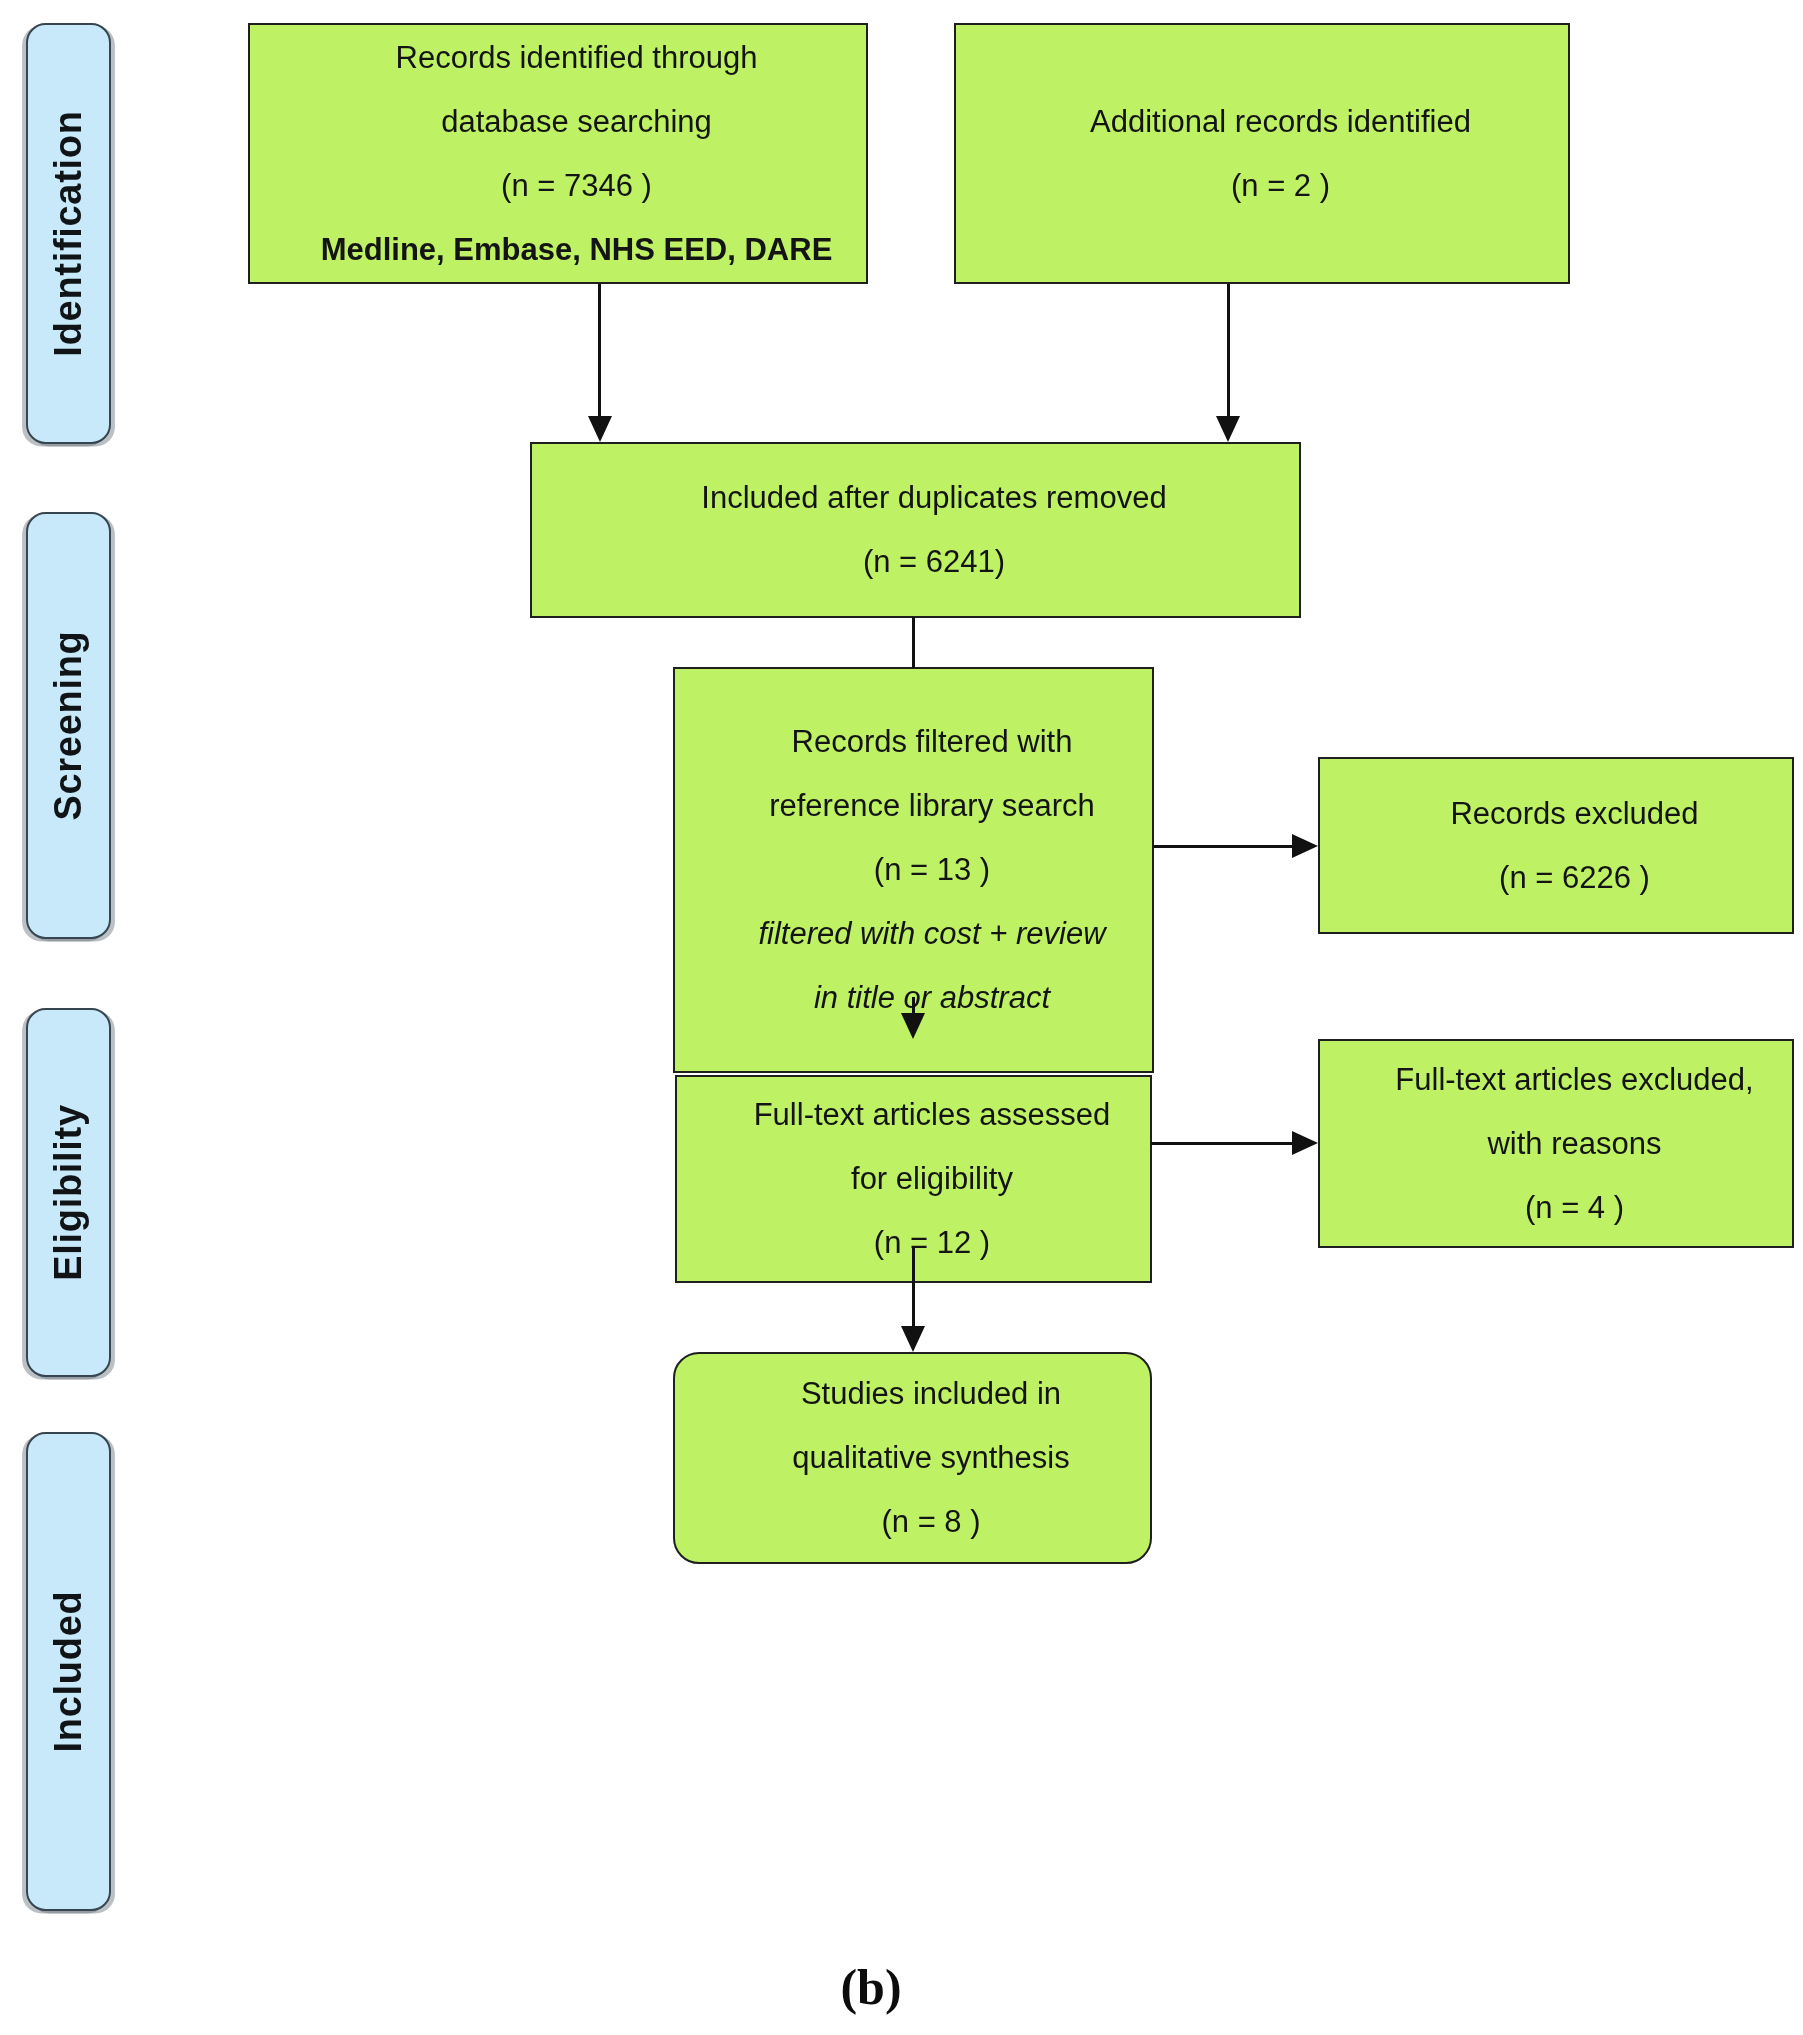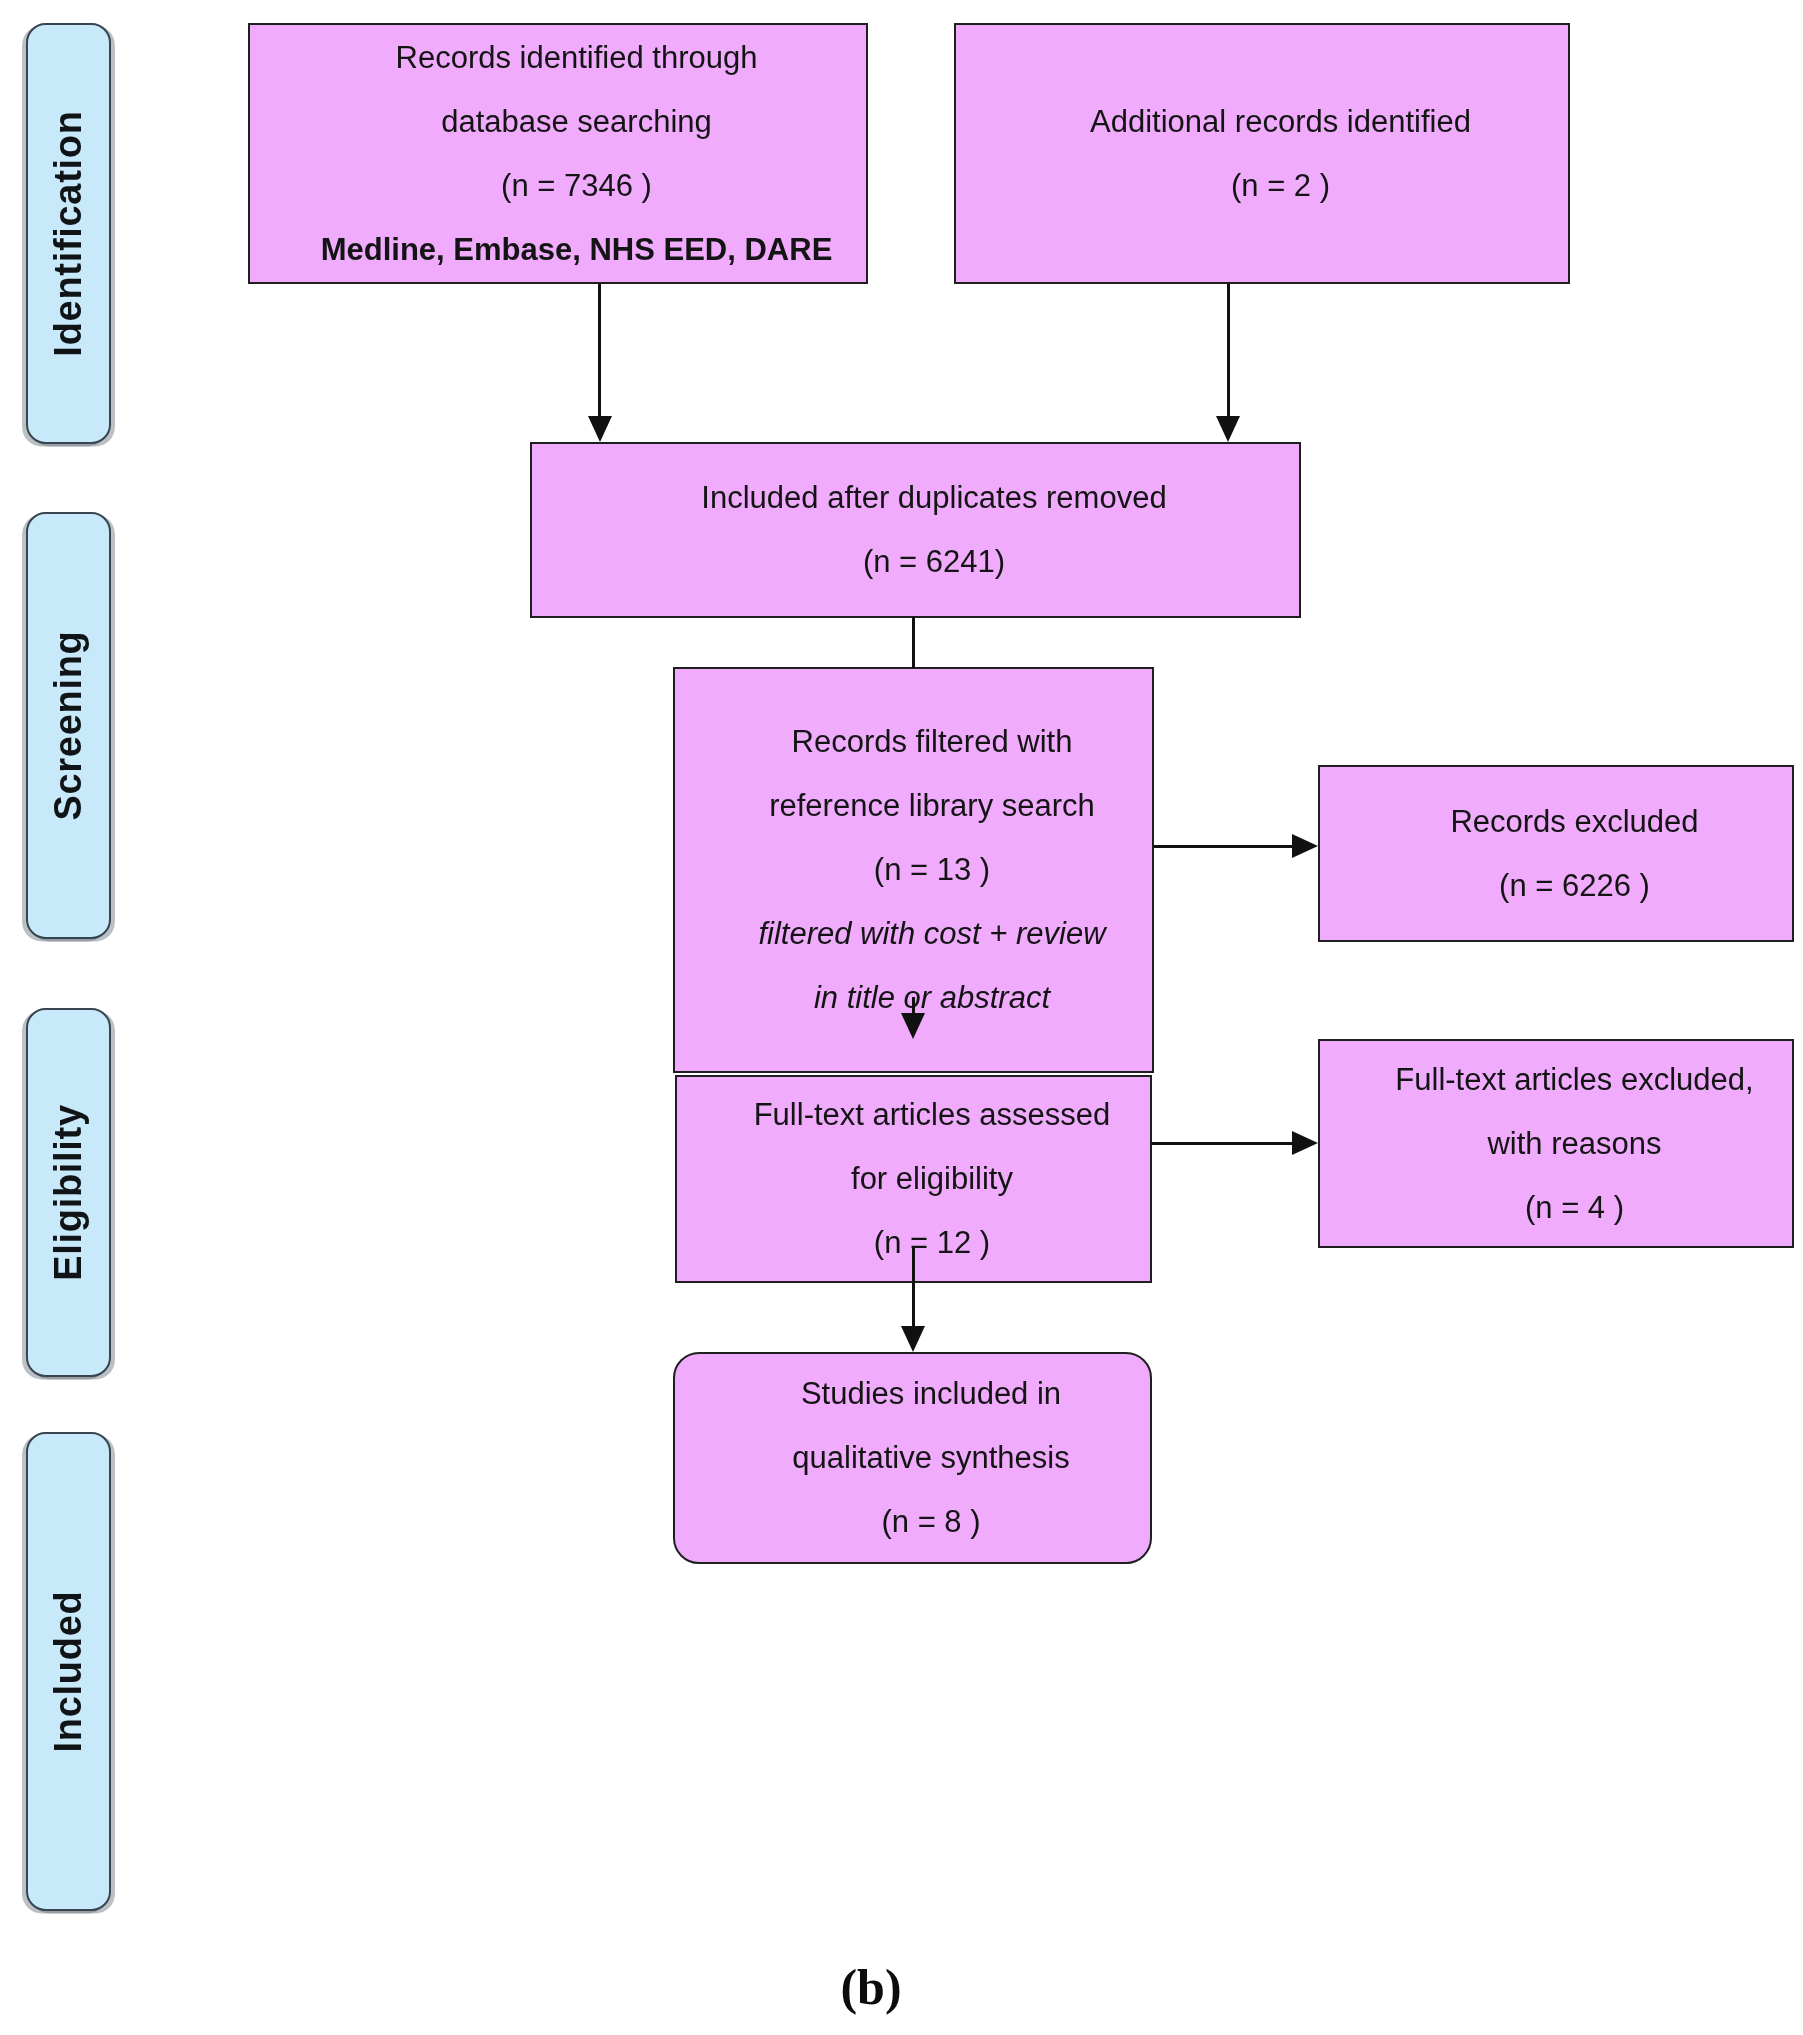--- a/index.html
+++ b/index.html
@@ -25,21 +25,21 @@
     transform:rotate(-90deg);
     white-space:nowrap;
     font-size:38px;
     font-weight:700;
     color:#101417;
     letter-spacing:0.7px;
   }
   
   .fbox{
     position:absolute;
-    background:#f0abfc;
+    background:#bef264;
     border:2.6px solid #1f1f1f;
     box-sizing:border-box;
     display:flex;align-items:center;justify-content:center;
     text-align:center;
     padding-left:37px;
   }
   .fbox .line{
     font-size:31px;
     line-height:64px;
     color:#141414;
@@ -115,21 +115,21 @@
   <div class="fbox" style="left:673px;top:667px;width:481px;height:406px;">
     <div>
       <div class="line">Records filtered with</div>
       <div class="line">reference library search</div>
       <div class="line">(n = 13 )</div>
       <div class="line italic">filtered with cost + review</div>
       <div class="line italic">in title or abstract</div>
     </div>
   </div>
 
-  <div class="fbox" style="left:1318px;top:757px;width:476px;height:177px;margin-top:8px;">
+  <div class="fbox" style="left:1318px;top:757px;width:476px;height:177px;">
     <div>
       <div class="line">Records excluded</div>
       <div class="line">(n = 6226 )</div>
     </div>
   </div>
 
   <div class="fbox" style="left:675px;top:1039px;width:477px;height:208px;margin-top:36px;">
     <div>
       <div class="line">Full-text articles assessed</div>
       <div class="line">for eligibility</div>

